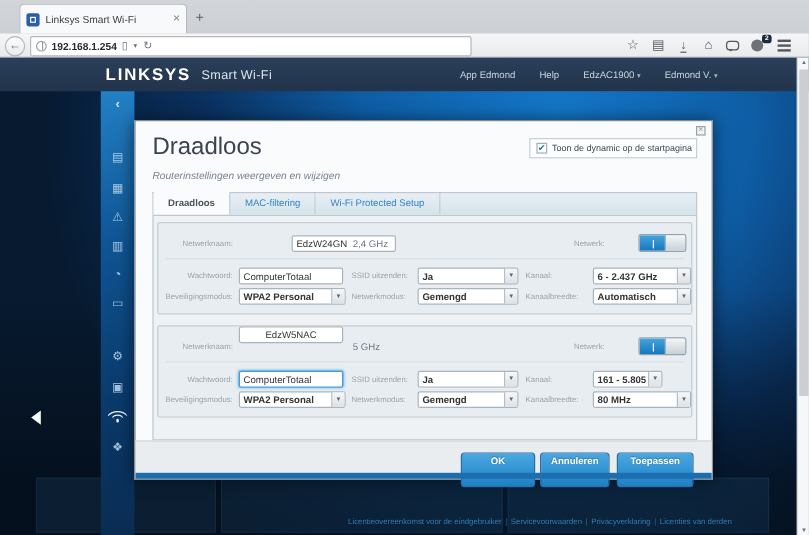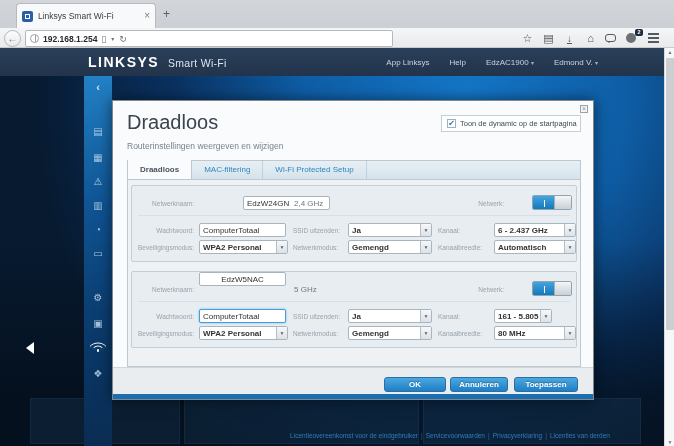--- a/index.html
+++ b/index.html
@@ -62,21 +62,21 @@
   #wifi-icon .arc { position:absolute; left:50%; border:solid rgba(255,255,255,.95); border-width:1.5px 1.5px 0 0; border-radius:0 100% 0 0; transform:translateX(-50%) rotate(-45deg); }
   #wifi-icon .a1 { width:12px; height:12px; top:0; }
   #wifi-icon .a2 { width:7px; height:7px; top:3.5px; }
   #wifi-icon .dot { position:absolute; left:50%; top:9px; width:2.5px; height:2.5px; margin-left:-1.25px; border-radius:50%; background:#fff; }
   #active-wedge { position:absolute; left:20px; top:266px; width:0; height:0; border:6px solid transparent; border-right:8px solid #fbfcfd; }
 
   
   #dialog { position:absolute; left:112px; top:24px; width:482px; height:300px; background:#fafbfc; border:1px solid #82878c; box-shadow:0 0 14px rgba(0,0,0,.55); }
   #dlg-close { position:absolute; right:5px; top:4px; width:8px; height:8px; border:1px solid #9aa2a8; color:#8a9298; font-size:7px; line-height:6px; text-align:center; background:#f2f4f5; }
   #dlg-title { position:absolute; left:14px; top:10px; font-size:20px; color:#394450; font-weight:500; }
-  #dlg-sub { position:absolute; left:14px; top:40px; font-size:8.5px; color:#76838f; }
+  #dlg-sub { position:absolute; left:14px; top:40px; font-size:8.5px; color:#76838f;font-style:italic; }
   #widget-box { position:absolute; left:328px; top:14px; width:140px; height:17px; background:#fdfefe; border:1px solid #c6cfd6; display:flex; align-items:center; gap:4px; padding:0 5px; }
   #widget-check { width:9px; height:9px; border:1px solid #9fb0bb; background:#fff; color:#1d7fc4; font-size:8px; line-height:8px; text-align:center; flex:0 0 auto; }
   #widget-label { font-size:7.5px; color:#3e4a56; white-space:nowrap; }
 
   #tabstrip { position:absolute; left:14px; top:59px; width:454px; height:19px; background:linear-gradient(#e8eff4,#d5e3ec); border:1px solid #bdc9d1; border-bottom:none; display:flex; align-items:flex-end; }
   .dtab { height:19px; display:flex; align-items:center; padding:0 12px; font-size:8px; white-space:nowrap; }
   .dtab.active { background:#fafbfc; border-right:1px solid #bdc9d1; color:#4a545e; font-weight:bold; }
   .dtab.idle { color:#2f86c1; border-right:1px solid rgba(160,180,195,.45); }
 
   #panel { position:absolute; left:14px; top:78px; width:454px; height:188px; background:#eef2f5; border:1px solid #bdc9d1; }
@@ -92,21 +92,21 @@
   .fselect .val { flex:1; padding:0 3px; white-space:nowrap; overflow:hidden; }
   .fselect .arrow { width:11px; height:100%; border-left:1px solid #b3bec6; background:linear-gradient(#f6f7f8,#dde2e6); color:#59646e; font-size:5px; display:flex; align-items:center; justify-content:center; flex:0 0 auto; }
   .toggle { position:absolute; right:4px; width:40px; height:15px; border:1px solid #8fa3b1; border-radius:2px; overflow:hidden; display:flex; }
   .toggle .on { width:21px; background:linear-gradient(#46a4dc,#1478bd); position:relative; }
   .toggle .on:after { content:""; position:absolute; left:50%; top:4px; width:1.5px; height:7px; background:#fff; }
   .toggle .knob { flex:1; background:linear-gradient(#f4f6f7,#c9d0d6); border-left:1px solid #9fb0bb; }
   .row-sep { position:absolute; left:6px; right:6px; top:29px; border-top:1px solid #d9e0e5; }
 
   #dlg-strip { position:absolute; left:0; top:266px; width:480px; height:29px; background:#e9edf0; border-top:1px solid #d0d7dc; }
   #dlg-band { position:absolute; left:0; bottom:0; width:480px; height:5px; background:#1b6fb0; }
-  .dbtn { position:absolute; top:276px; height:15px; background:linear-gradient(#4aa8e0,#1f7fc4); border:1px solid #2a6ea6; border-radius:3px; color:#fff; font-size:8px; font-weight:bold; text-align:center; line-height:13px; text-shadow:0 -1px 1px rgba(0,0,0,.3); }
+  .dbtn { position:absolute; top:276px; height:29px; background:linear-gradient(#4aa8e0,#1f7fc4); border:1px solid #2a6ea6; border-radius:3px; color:#fff; font-size:8px; font-weight:bold; text-align:center; line-height:13px; text-shadow:0 -1px 1px rgba(0,0,0,.3); }
   #btn-ok { left:271px; width:62px; }
   #btn-cancel { left:337px; width:58px; }
   #btn-apply { left:401px; width:64px; }
 
   
   #scrollbar { position:absolute; right:0; top:48px; width:10px; height:398px; background:#f6f7f8; border-left:1px solid #d9dadc; }
   #sb-thumb { position:absolute; left:1px; top:10px; width:8px; height:272px; background:#cdced1; border-radius:1px; }
   .sb-arrow { position:absolute; left:0; width:10px; font-size:5px; color:#707070; text-align:center; }
 </style>
 </head>
@@ -152,21 +152,21 @@
         <div></div>
         <div></div>
         <div></div>
       </span>
   </div>
 
   <div id="appheader">
     <span id="logo">LINKSYS</span>
     <span id="logo-tag">Smart Wi-Fi</span>
     <div id="appnav">
-      <span class="appnav-item">App Linksys</span>
+      <span class="appnav-item">App Edmond</span>
       <span class="appnav-item">Help</span>
       <span class="appnav-item"><span>EdzAC1900</span> <span class="caret">▾</span></span>
       <span class="appnav-item"><span>Edmond V.</span> <span class="caret">▾</span></span>
     </div>
   </div>
 
   <div id="page">
     <div class="ghost" style="left:30px; top:322px; width:150px; height:46px;"></div>
     <div class="ghost" style="left:184px; top:322px; width:235px; height:46px;"></div>
     <div class="ghost" style="left:423px; top:322px; width:218px; height:46px;"></div>

